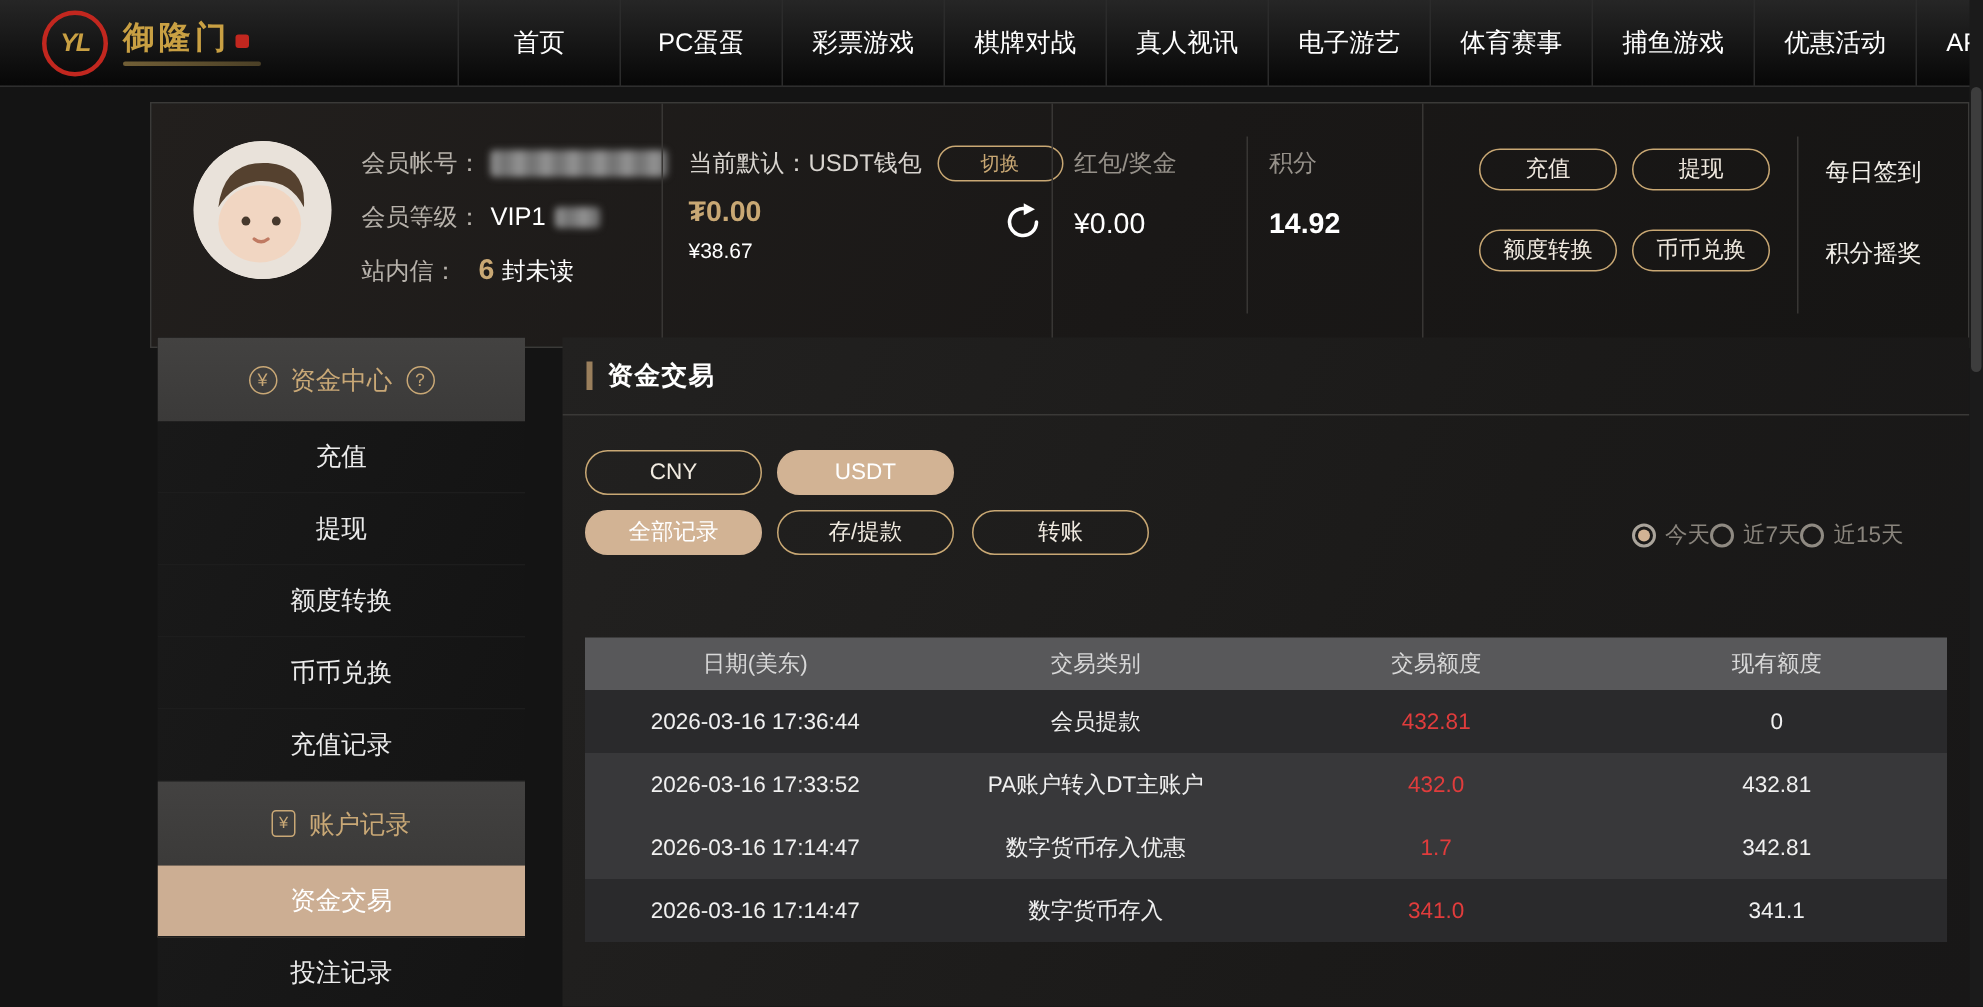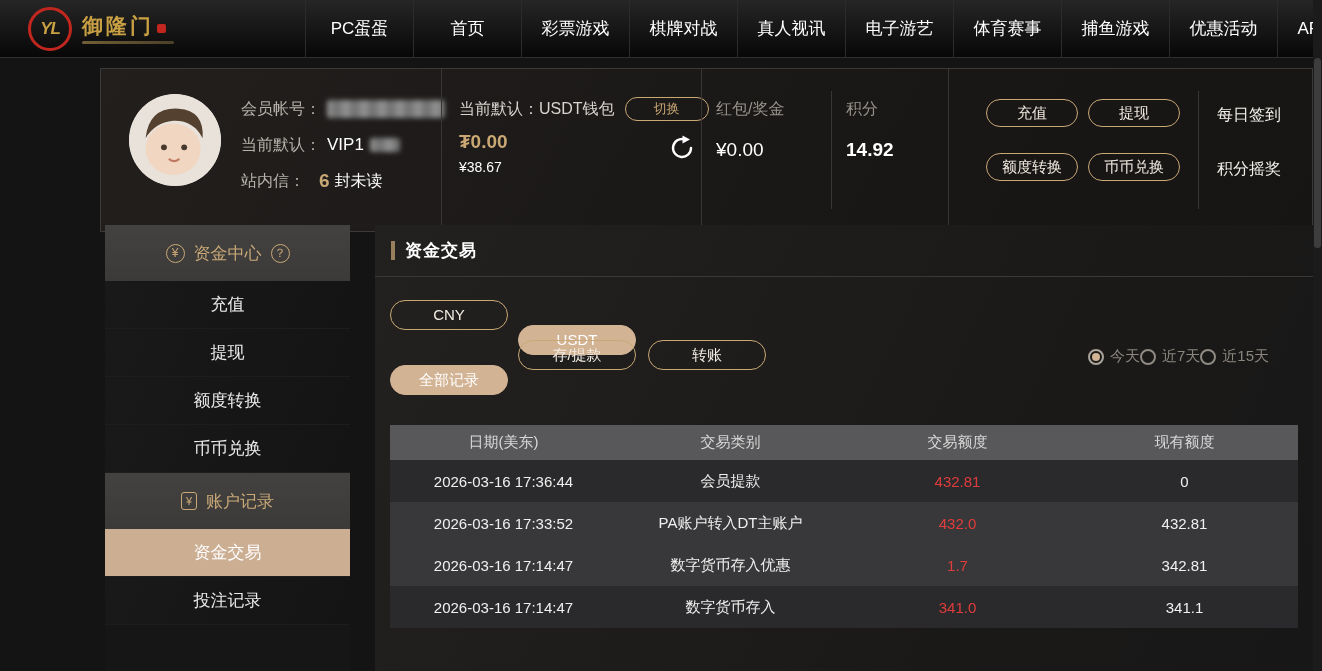--- a/index.html
+++ b/index.html
@@ -72,21 +72,21 @@
   
   .content { position:absolute; left:375px; top:225px; width:938px; height:446px;
     background:linear-gradient(115deg,#222120 0%,#1b1a19 60%,#181717 100%); overflow:hidden; }
   .c-title { position:absolute; left:0; top:0; right:0; height:52px; border-bottom:1px solid #3a3937;
     display:flex; align-items:center; padding-left:16px; }
   .c-title-bar { width:4px; height:19px; background:#9a7f5c; margin-right:10px; }
   .c-title-txt { color:#ffffff; font-size:17px; font-weight:bold; letter-spacing:1px; }
 
   .pill { position:absolute; width:118px; height:30px; line-height:28px; text-align:center;
     border:1px solid #c9a874; border-radius:16px; color:#f2ece2; font-size:15px; cursor:pointer; }
-  .pill.filled { background:#d2b394; border-color:#d2b394; color:#ffffff;margin-top:25px; }
+  .pill.filled { background:#d2b394; border-color:#d2b394; color:#ffffff; }
 
   .date-filters { position:absolute; right:44px; top:122px; display:flex; align-items:center; }
   .radio-opt { display:flex; align-items:center; gap:6px; color:#8a857d; font-size:15px; cursor:pointer; }
   .radio { width:16px; height:16px; border:2px solid #8f8a82; border-radius:50%; position:relative; }
   .radio.sel { border-color:#aaa49b; }
   .radio.sel::after { content:""; position:absolute; left:2px; top:2px; width:8px; height:8px;
     border-radius:50%; background:#d2b394; }
 
   .tbl { position:absolute; left:15px; top:200px; width:908px; }
   .tbl-row { display:flex; height:42px; align-items:center; }
@@ -107,22 +107,22 @@
   <div class="logo">
     <div class="logo-emblem">YL</div>
     <div class="logo-txt">
       <div>
         <span class="logo-brand">御隆门</span><span class="logo-seal"></span>
       </div>
       <div class="logo-tag"></div>
     </div>
   </div>
   <div class="nav-items">
+    <div class="nav-item">首页</div>
     <div class="nav-item">PC蛋蛋</div>
-    <div class="nav-item">首页</div>
     <div class="nav-item">彩票游戏</div>
     <div class="nav-item">棋牌对战</div>
     <div class="nav-item">真人视讯</div>
     <div class="nav-item">电子游艺</div>
     <div class="nav-item">体育赛事</div>
     <div class="nav-item">捕鱼游戏</div>
     <div class="nav-item">优惠活动</div>
     <div class="nav-item">APP下载</div>
   </div>
 </div>
@@ -139,21 +139,21 @@
       <path d="M44 71 Q49 75 54 71" stroke="#c07a62" stroke-width="2.4" fill="none" stroke-linecap="round"></path>
     </svg>
   </div>
 
   <div class="uinfo">
     <div class="uinfo-row">
       <span>会员帐号：</span>
       <span class="redact"></span>
     </div>
     <div class="uinfo-row">
-      <span>当前默认：</span>
+      <span>会员等级：</span>
       <span class="vip">VIP1</span>
       <span class="redact small"></span>
     </div>
     <div class="uinfo-row">
       <span>站内信：</span>
       <span class="inbox-count">6</span>
       <span class="inbox-suffix">封未读</span>
     </div>
   </div>
 
@@ -204,20 +204,21 @@
 <div class="sidebar">
   <div class="side-header">
     <span class="cicon">¥</span>
     <span>资金中心</span>
     <span class="cicon">？</span>
   </div>
   <div class="side-item">充值</div>
   <div class="side-item">提现</div>
   <div class="side-item">额度转换</div>
   <div class="side-item">币币兑换</div>
+  <div class="side-item">充值记录</div>
   <div class="side-header">
     <span class="ricon">¥</span>
     <span>账户记录</span>
   </div>
   <div class="side-item active">资金交易</div>
   <div class="side-item">投注记录</div>
 </div>
 
 <div class="content">
   <div class="c-title">

